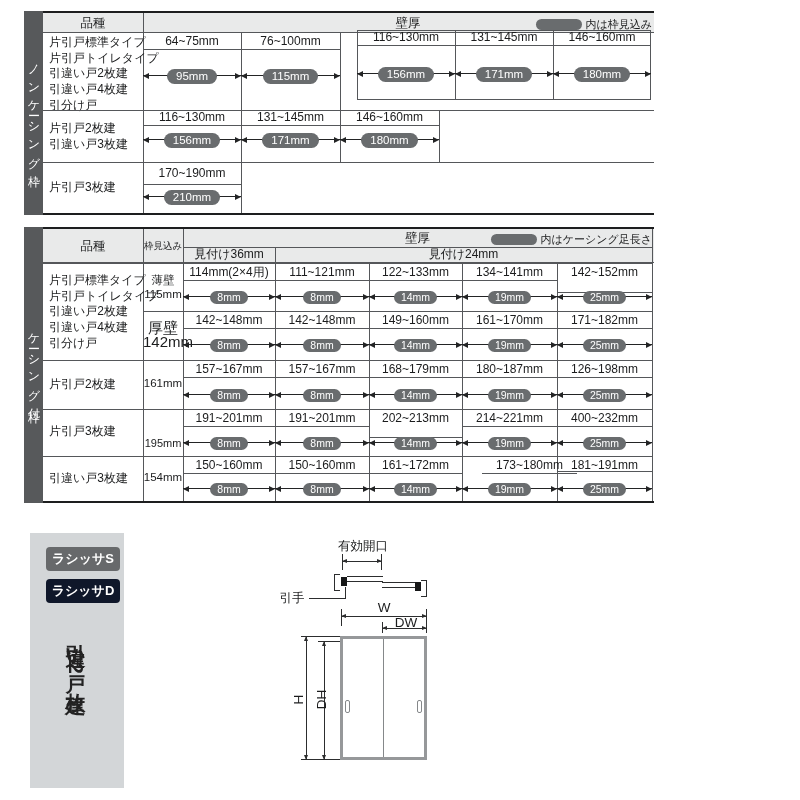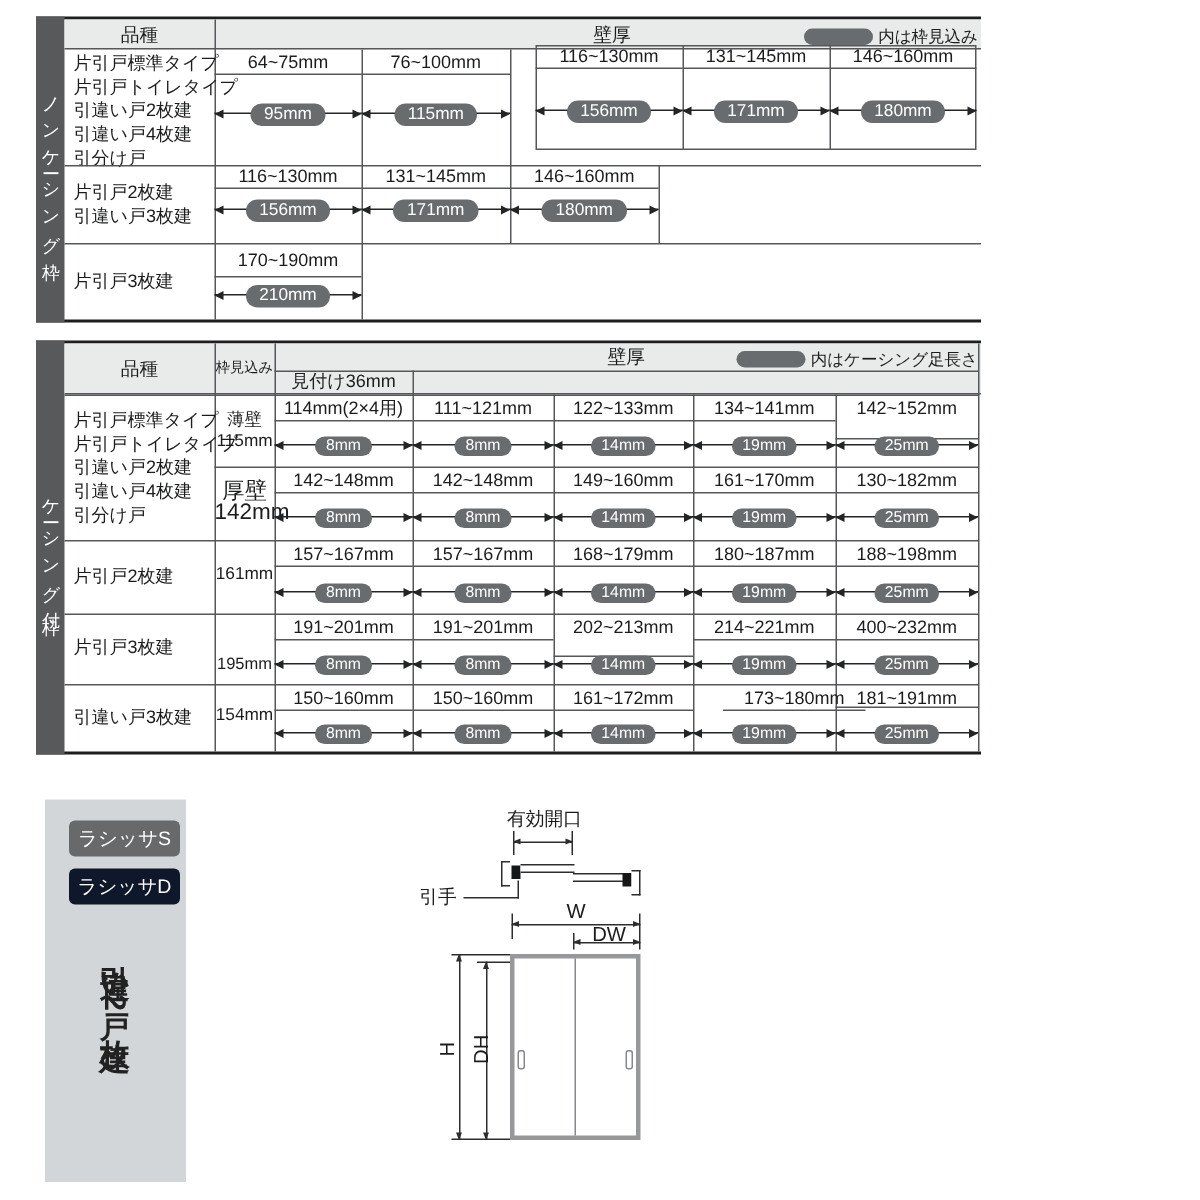--- a/index.html
+++ b/index.html
@@ -20,21 +20,21 @@
   .dim::before,.dim::after{content:"";position:absolute;top:50%;margin-top:-3.5px;width:0;height:0;
        border-top:3.5px solid transparent;border-bottom:3.5px solid transparent}
   .dim::before{left:0;border-right:6.5px solid #232425}
   .dim::after{right:0;border-left:6.5px solid #232425}
   .cap{position:relative;z-index:1;background:#696c6e;color:#fff;border-radius:8px;
        padding:0 9px;font-size:11.5px;line-height:15px;white-space:nowrap}
   .cap2{padding:0 7px;font-size:10.5px;line-height:13px;border-radius:7px}
   .box{position:absolute;border:1px solid #55575a;box-sizing:border-box}
   .note{position:absolute;display:flex;align-items:center;gap:3px;font-size:11px;white-space:nowrap}
   .ncap{width:46px;height:11px;border-radius:6px;background:#696c6e;display:inline-block}
-  .badge{position:absolute;width:74px;height:24px;border-radius:4px;color:#fff;font-size:13px;font-weight:400;
+  .badge{position:absolute;width:74px;height:24px;border-radius:4px;color:#fff;font-size:13px;font-weight:700;
          display:flex;align-items:center;justify-content:center}
   .panel{position:absolute;background:#d3d6d8}
   .vtext{position:absolute;writing-mode:vertical-rl;font-size:20px;font-weight:600;letter-spacing:3px;color:#222}
   .dl{position:absolute;display:flex;align-items:center;background:linear-gradient(#2c2d2e,#2c2d2e) 50% 50%/100% 1.2px no-repeat}
   .dl::before,.dl::after{content:"";position:absolute;top:50%;margin-top:-2.6px;width:0;height:0;
        border-top:2.6px solid transparent;border-bottom:2.6px solid transparent}
   .dl::before{left:0;border-right:5px solid #2c2d2e}
   .dl::after{right:0;border-left:5px solid #2c2d2e}
   .vdl{position:absolute;background:linear-gradient(#2c2d2e,#2c2d2e) 50% 50%/1.2px 100% no-repeat}
   .vdl::before,.vdl::after{content:"";position:absolute;left:50%;margin-left:-2.6px;width:0;height:0;
@@ -139,20 +139,21 @@
   <div class="hbar" style="left:19px;top:2px;width:611px;height:34px"></div>
   <div class="lbl" style="left:19px;top:2px;width:100px;height:34px;line-height:34px">品種</div>
   <div class="lbl" style="left:119px;top:2px;width:40px;height:34px;line-height:34px;font-size:9.5px">枠見込み</div>
   <div class="lbl" style="left:159px;top:2px;width:469px;height:18px;line-height:18px">壁厚</div>
   <div class="note" style="right:2px;top:5px">
     <i class="ncap"></i>
     <span>内はケーシング足長さ</span>
   </div>
   <i class="hl" style="left:159px;top:20px;width:469px"></i>
   <div class="lbl" style="left:159px;top:20px;width:92px;height:16px;line-height:15px;font-size:12px">見付け36mm</div>
+  <div class="lbl" style="left:251px;top:20px;width:377px;height:16px;line-height:15px;font-size:12px">見付け24mm</div>
   <i class="hl" style="left:19px;top:36px;width:609px"></i>
 
   <i class="vl" style="left:119px;top:2px;height:272px"></i>
   <i class="vl" style="left:159px;top:2px;height:272px"></i>
   <i class="vl" style="left:251px;top:20px;height:254px"></i>
   <i class="vl" style="left:345px;top:36px;height:238px"></i>
   <i class="vl" style="left:438px;top:36px;height:238px"></i>
   <i class="vl" style="left:533px;top:36px;height:238px"></i>
   <i class="vl" style="left:628px;top:2px;height:272px"></i>
 
@@ -191,21 +192,21 @@
     </div>
   <div class="dim" style="left:533px;top:63px;width:95px;height:14px">
       <span class="cap cap2">25mm</span>
     </div>
   <i class="hl" style="left:119px;top:84px;width:509px"></i>
 
   <div class="rng" style="left:159px;top:84px;width:92px;height:18px;line-height:18px">142~148mm</div>
   <div class="rng" style="left:251px;top:84px;width:94px;height:18px;line-height:18px">142~148mm</div>
   <div class="rng" style="left:345px;top:84px;width:93px;height:18px;line-height:18px">149~160mm</div>
   <div class="rng" style="left:438px;top:84px;width:95px;height:18px;line-height:18px">161~170mm</div>
-  <div class="rng" style="left:533px;top:84px;width:95px;height:18px;line-height:18px">130~182mm</div>
+  <div class="rng" style="left:533px;top:84px;width:95px;height:18px;line-height:18px">171~182mm</div>
   <div class="dim" style="left:159px;top:111px;width:92px;height:14px">
       <span class="cap cap2">8mm</span>
     </div>
   <div class="dim" style="left:251px;top:111px;width:94px;height:14px">
       <span class="cap cap2">8mm</span>
     </div>
   <div class="dim" style="left:345px;top:111px;width:93px;height:14px">
       <span class="cap cap2">14mm</span>
     </div>
   <div class="dim" style="left:438px;top:111px;width:95px;height:14px">
@@ -217,21 +218,21 @@
   <i class="hl" style="left:19px;top:133px;width:609px"></i>
 
   <div class="nm" style="left:25px;top:150px">
     <div>片引戸2枚建</div>
   </div>
   <div class="lbl" style="left:119px;top:150px;width:40px;font-size:11.5px">161mm</div>
   <div class="rng" style="left:159px;top:133px;width:92px;height:18px;line-height:18px">157~167mm</div>
   <div class="rng" style="left:251px;top:133px;width:94px;height:18px;line-height:18px">157~167mm</div>
   <div class="rng" style="left:345px;top:133px;width:93px;height:18px;line-height:18px">168~179mm</div>
   <div class="rng" style="left:438px;top:133px;width:95px;height:18px;line-height:18px">180~187mm</div>
-  <div class="rng" style="left:533px;top:133px;width:95px;height:18px;line-height:18px">188~198mm</div>
+  <div class="rng" style="left:533px;top:133px;width:95px;height:18px;line-height:18px">126~198mm</div>
   <div class="dim" style="left:159px;top:161px;width:92px;height:14px">
       <span class="cap cap2">8mm</span>
     </div>
   <div class="dim" style="left:251px;top:161px;width:94px;height:14px">
       <span class="cap cap2">8mm</span>
     </div>
   <div class="dim" style="left:345px;top:161px;width:93px;height:14px">
       <span class="cap cap2">14mm</span>
     </div>
   <div class="dim" style="left:438px;top:161px;width:95px;height:14px">

